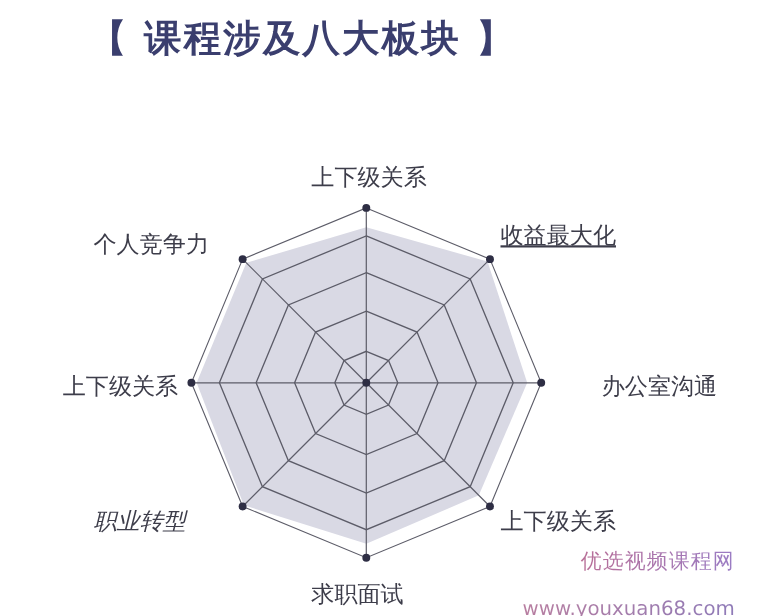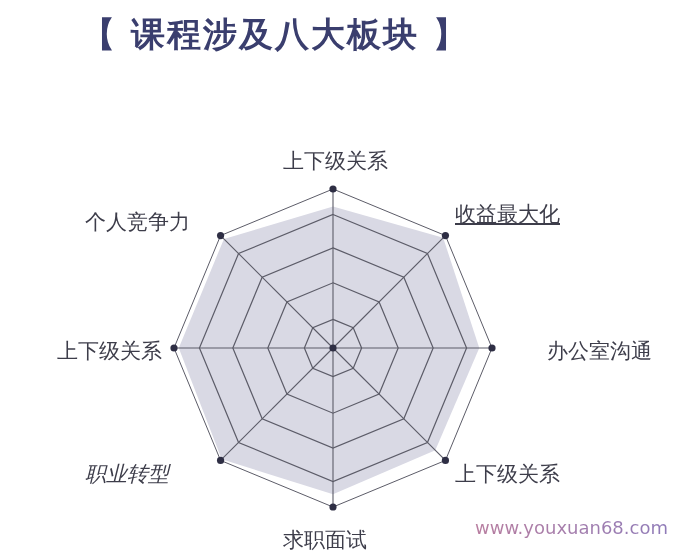--- a/index.html
+++ b/index.html
@@ -56,14 +56,15 @@
 <div class="label" style="left:283px; top:147px;">上下级关系</div>
 <div class="label" style="left:455px; top:200px;text-decoration:underline;">收益最大化</div>
 <div class="label" style="left:511px; top:337px;margin-left:36px;">办公室沟通</div>
 <div class="label" style="left:455px; top:460px;">上下级关系</div>
 <div class="label" style="left:283px; top:526px;">求职面试</div>
 <div class="label" style="left:85px; top:460px;font-style:italic;">职业转型</div>
 <div class="label" style="left:57px; top:337px;">上下级关系</div>
 <div class="label" style="left:85px; top:208px;">个人竞争力</div>
 
 <div class="wm">
+  <div class="wm1">优选视频课程网</div>
   <div class="wm2">www.youxuan68.com</div>
 </div>
 
 </body></html>

